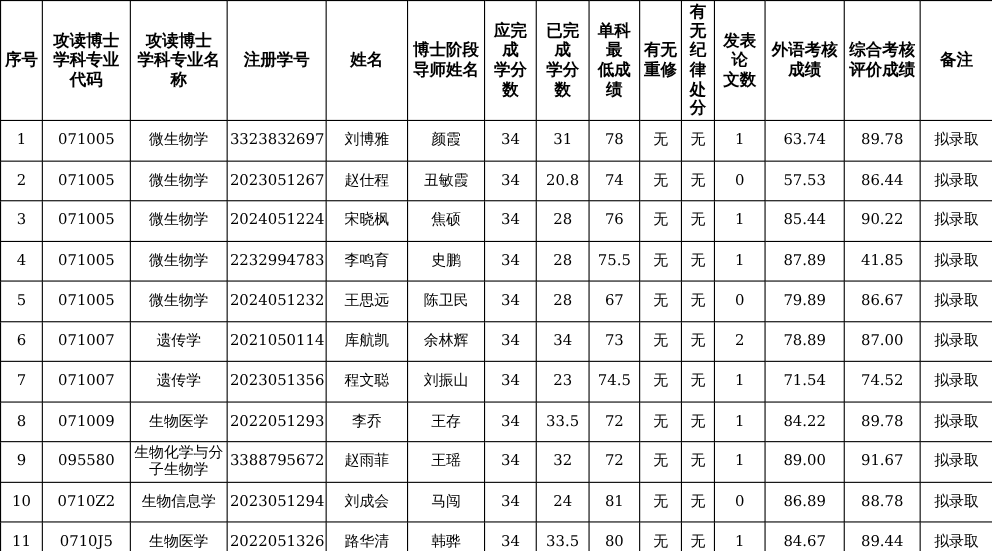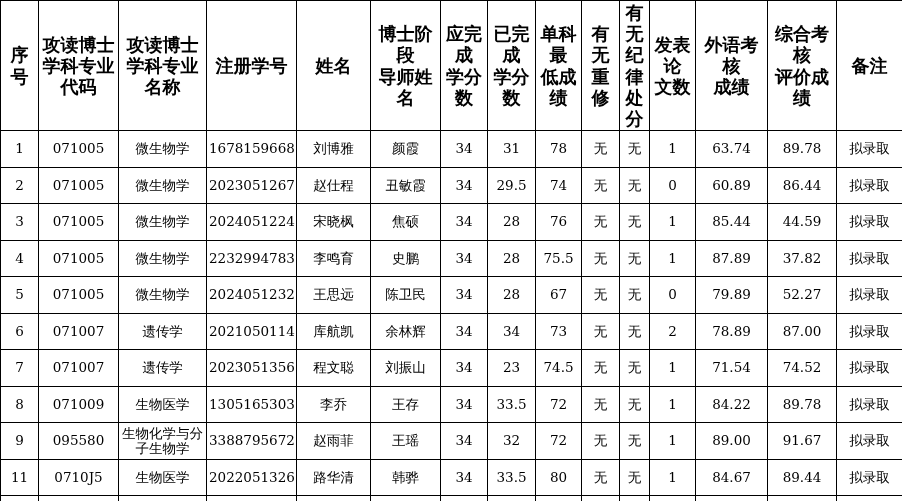--- a/index.html
+++ b/index.html
@@ -24,21 +24,21 @@
     border: 1px solid #000000;
     text-align: center;
     vertical-align: middle;
     color: #000000;
     overflow: hidden;
     padding: 1px 2px;
   }
   table.results th {
     font-family: "DejaVu Sans", sans-serif;
     font-weight: bold;
-    font-size: 18px;
+    font-size: 15px;
     line-height: 1.18;
     white-space: pre-line;
   }
   table.results td {
     font-family: "DejaVu Serif", serif;
     font-weight: normal;
     font-size: 13.5px;
     line-height: 1.15;
   }
   tr.header-row { height: 55px; }
@@ -96,99 +96,99 @@
           <th>综合考核
 评价成绩</th>
           <th>备注</th>
         </tr>
     </thead>
     <tbody>
         <tr class="data-row">
           <td>1</td>
           <td>071005</td>
           <td>微生物学</td>
-          <td>1678159668</td>
+          <td>3323832697</td>
           <td>刘博雅</td>
           <td>颜霞</td>
           <td>34</td>
           <td>31</td>
           <td>78</td>
           <td>无</td>
           <td>无</td>
           <td>1</td>
           <td>63.74</td>
           <td>89.78</td>
           <td>拟录取</td>
         </tr>
         <tr class="data-row">
           <td>2</td>
           <td>071005</td>
           <td>微生物学</td>
           <td>2023051267</td>
           <td>赵仕程</td>
           <td>丑敏霞</td>
           <td>34</td>
-          <td>29.5</td>
+          <td>20.8</td>
           <td>74</td>
           <td>无</td>
           <td>无</td>
           <td>0</td>
-          <td>60.89</td>
+          <td>57.53</td>
           <td>86.44</td>
           <td>拟录取</td>
         </tr>
         <tr class="data-row">
           <td>3</td>
           <td>071005</td>
           <td>微生物学</td>
           <td>2024051224</td>
           <td>宋晓枫</td>
           <td>焦硕</td>
           <td>34</td>
           <td>28</td>
           <td>76</td>
           <td>无</td>
           <td>无</td>
           <td>1</td>
           <td>85.44</td>
-          <td>44.59</td>
+          <td>90.22</td>
           <td>拟录取</td>
         </tr>
         <tr class="data-row">
           <td>4</td>
           <td>071005</td>
           <td>微生物学</td>
           <td>2232994783</td>
           <td>李鸣育</td>
           <td>史鹏</td>
           <td>34</td>
           <td>28</td>
           <td>75.5</td>
           <td>无</td>
           <td>无</td>
           <td>1</td>
           <td>87.89</td>
-          <td>37.82</td>
+          <td>41.85</td>
           <td>拟录取</td>
         </tr>
         <tr class="data-row">
           <td>5</td>
           <td>071005</td>
           <td>微生物学</td>
           <td>2024051232</td>
           <td>王思远</td>
           <td>陈卫民</td>
           <td>34</td>
           <td>28</td>
           <td>67</td>
           <td>无</td>
           <td>无</td>
           <td>0</td>
           <td>79.89</td>
-          <td>52.27</td>
+          <td>86.67</td>
           <td>拟录取</td>
         </tr>
         <tr class="data-row">
           <td>6</td>
           <td>071007</td>
           <td>遗传学</td>
           <td>2021050114</td>
           <td>库航凯</td>
           <td>余林辉</td>
           <td>34</td>
@@ -215,21 +215,21 @@
           <td>无</td>
           <td>1</td>
           <td>71.54</td>
           <td>74.52</td>
           <td>拟录取</td>
         </tr>
         <tr class="data-row">
           <td>8</td>
           <td>071009</td>
           <td>生物医学</td>
-          <td>1305165303</td>
+          <td>2022051293</td>
           <td>李乔</td>
           <td>王存</td>
           <td>34</td>
           <td>33.5</td>
           <td>72</td>
           <td>无</td>
           <td>无</td>
           <td>1</td>
           <td>84.22</td>
           <td>89.78</td>
@@ -246,20 +246,37 @@
           <td>32</td>
           <td>72</td>
           <td>无</td>
           <td>无</td>
           <td>1</td>
           <td>89.00</td>
           <td>91.67</td>
           <td>拟录取</td>
         </tr>
         <tr class="data-row">
+          <td>10</td>
+          <td>0710Z2</td>
+          <td>生物信息学</td>
+          <td>2023051294</td>
+          <td>刘成会</td>
+          <td>马闯</td>
+          <td>34</td>
+          <td>24</td>
+          <td>81</td>
+          <td>无</td>
+          <td>无</td>
+          <td>0</td>
+          <td>86.89</td>
+          <td>88.78</td>
+          <td>拟录取</td>
+        </tr>
+        <tr class="data-row">
           <td>11</td>
           <td>0710J5</td>
           <td>生物医学</td>
           <td>2022051326</td>
           <td>路华清</td>
           <td>韩骅</td>
           <td>34</td>
           <td>33.5</td>
           <td>80</td>
           <td>无</td>

